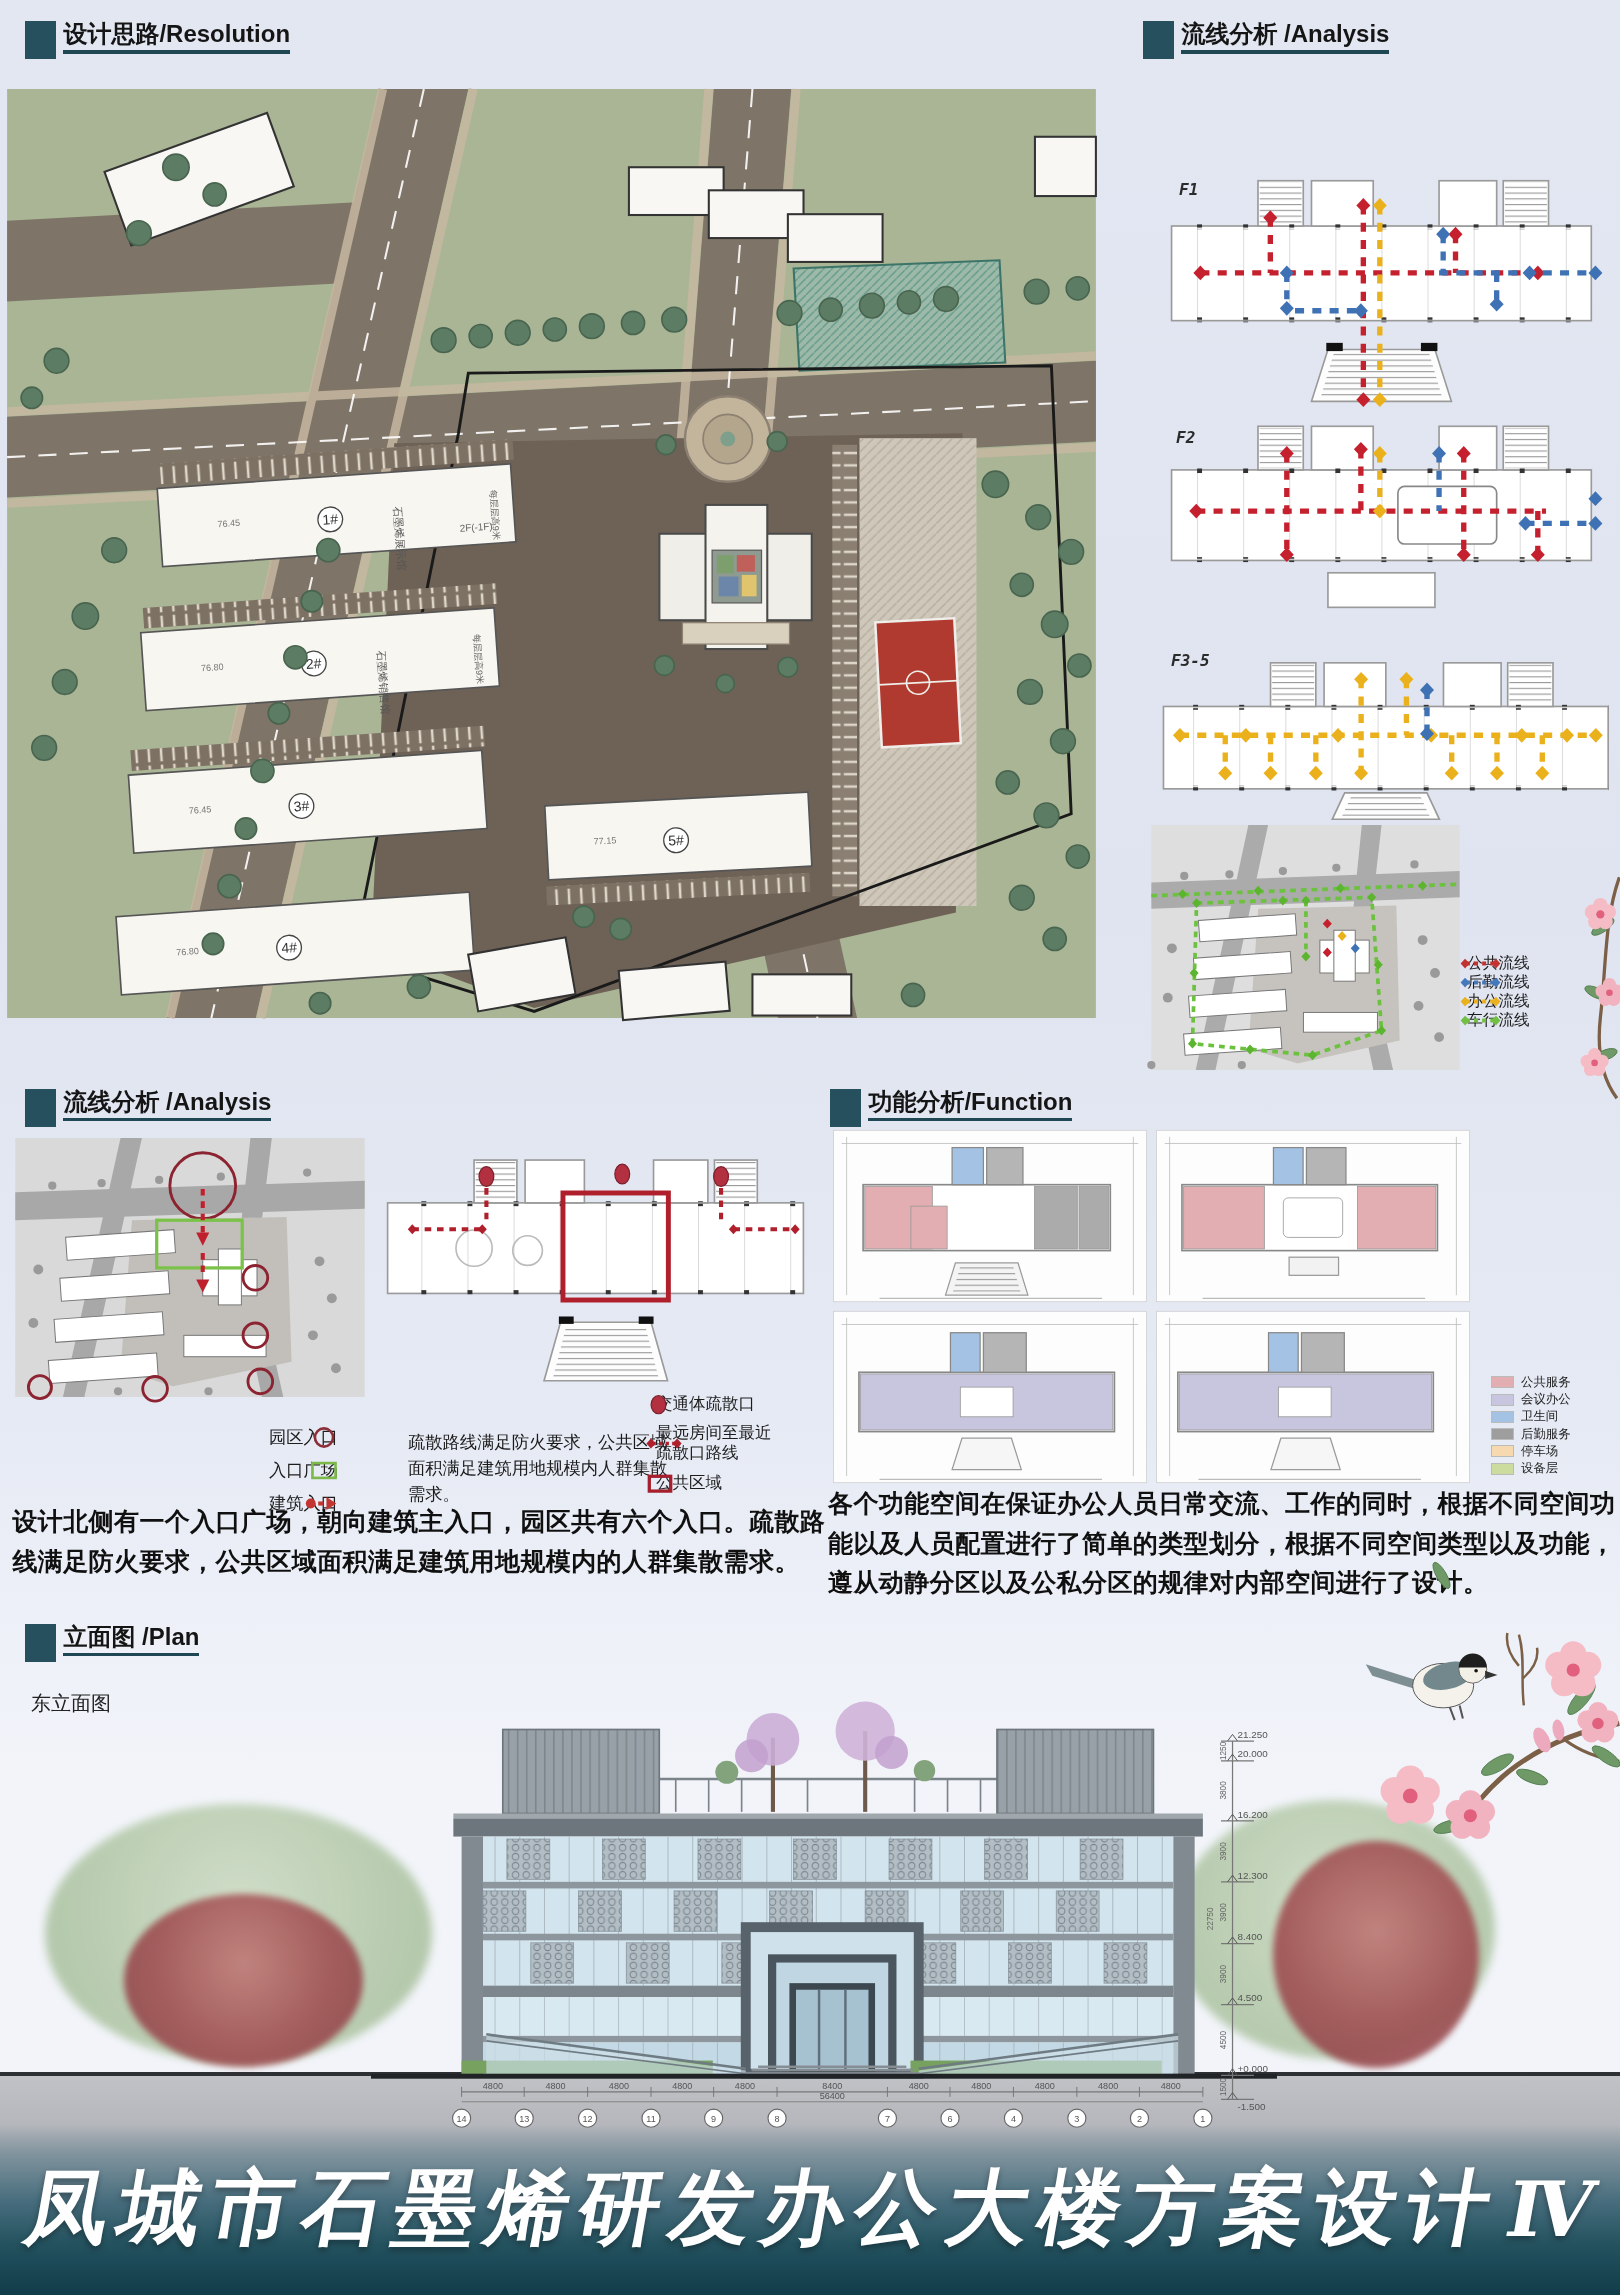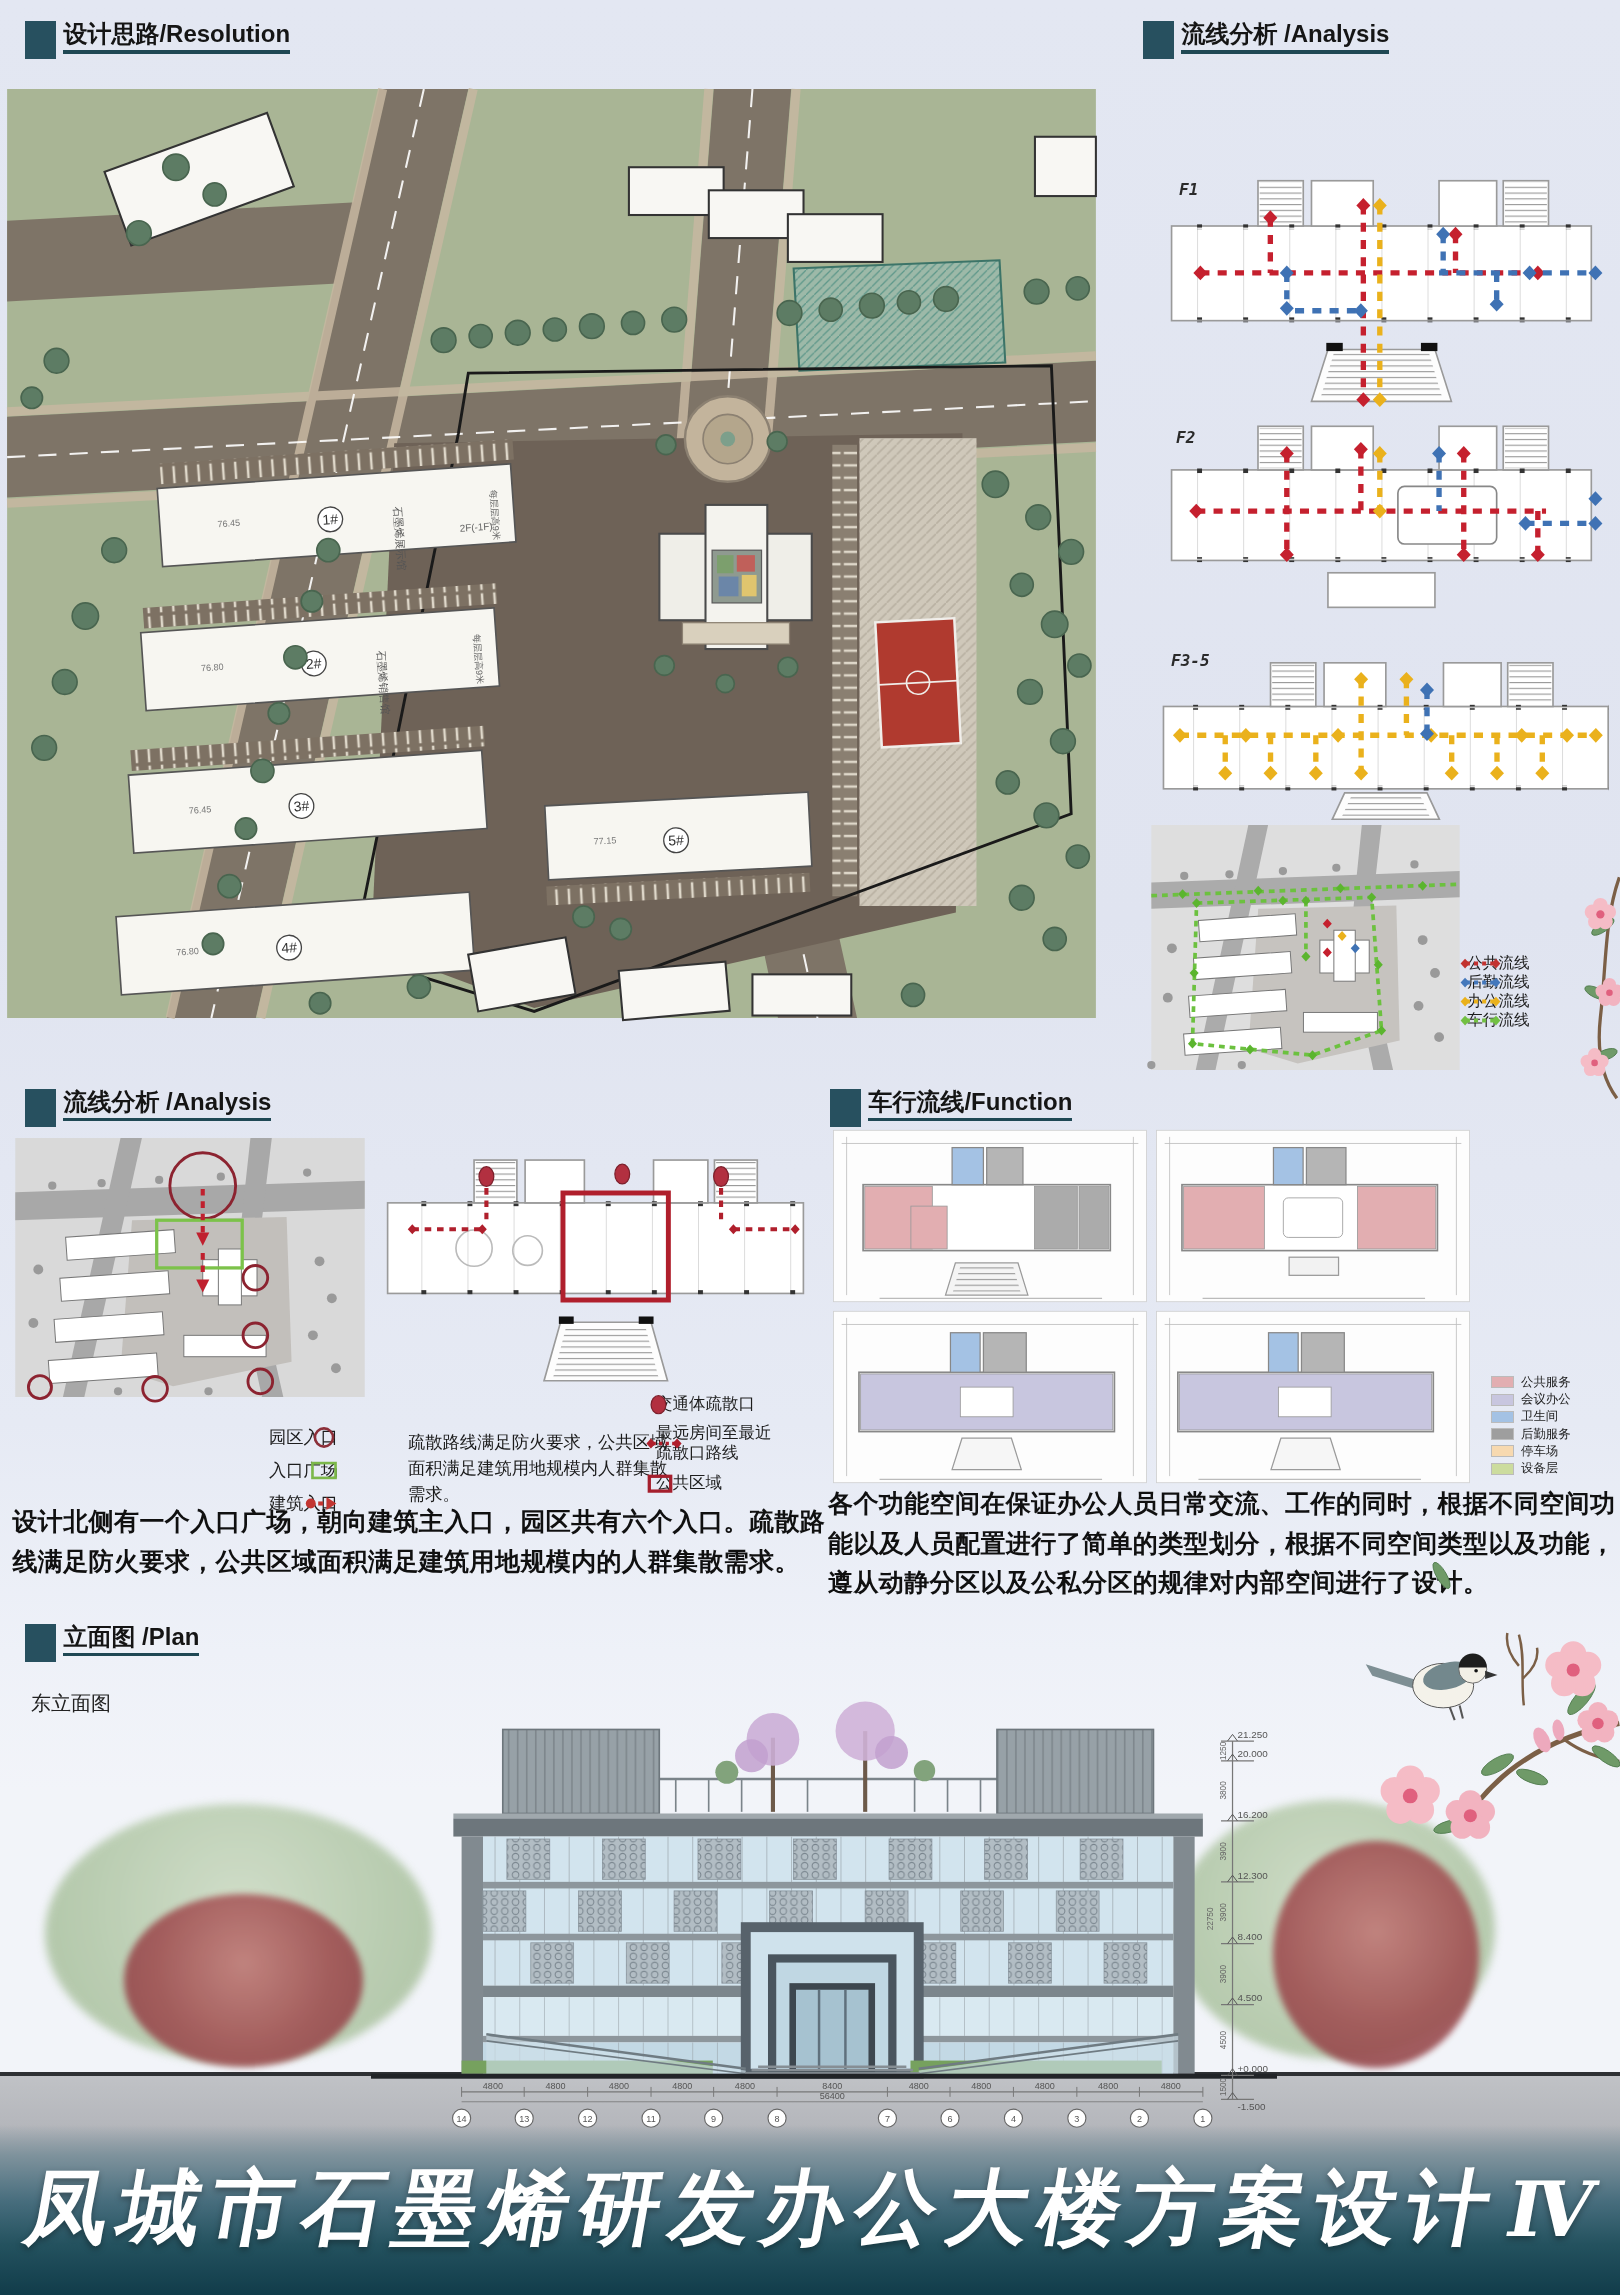--- a/index.html
+++ b/index.html
@@ -749,21 +749,21 @@
         <rect x="4" y="4" width="26" height="18" fill="none" stroke="#a51f2d" stroke-width="4"></rect>
       </svg>
       <span class="lg-label">公共区域</span>
     </div>
   </div>
 
   <div class="body-text" style="left:12.4px;top:1502px;width:820px">设计北侧有一个入口广场，朝向建筑主入口，园区共有六个入口。疏散路线满足防火要求，公共区域面积满足建筑用地规模内的人群集散需求。</div>
 
   <div class="sec-header" style="left:830px;top:1089px">
     <span class="sq"></span>
-    <span class="sec-title">车行流线/Function</span>
+    <span class="sec-title">功能分析/Function</span>
   </div>
 
   <svg class="abs" style="left:830px;top:1127px" width="320" height="178" viewBox="0 0 388 216">
     <rect x="4" y="4" width="380" height="208" fill="#fdfdfd" stroke="#cfcfcf"></rect>
     <g stroke="#bdbdbd" stroke-width="1">
         <line x1="20" y1="12" x2="20" y2="204"></line>
         <line x1="368" y1="12" x2="368" y2="204"></line>
         <line x1="14" y1="20" x2="374" y2="20"></line>
       </g>
     <rect x="40" y="70" width="300" height="80" fill="#fff" stroke="#888" stroke-width="2"></rect>

